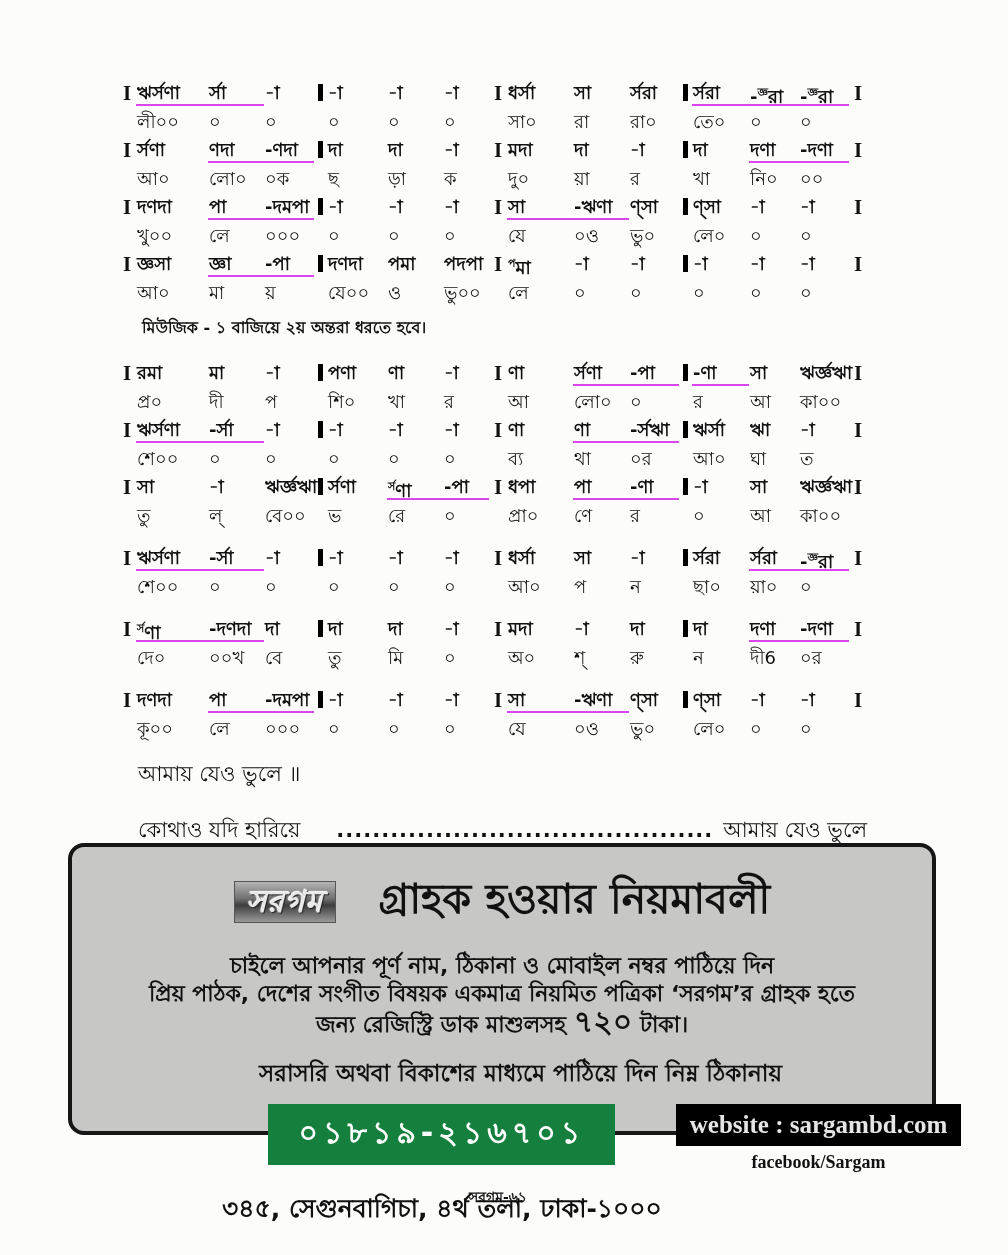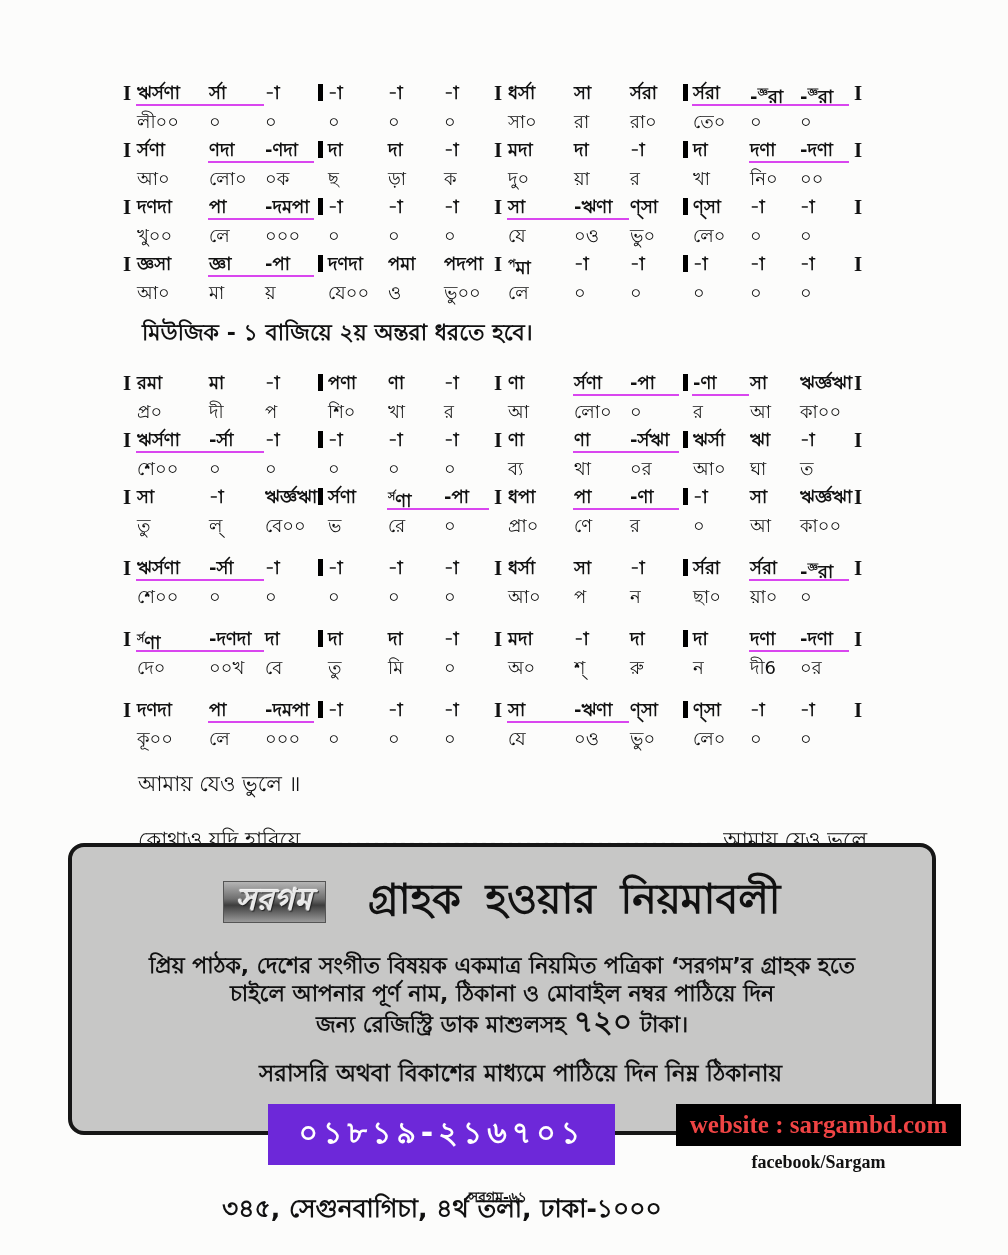--- a/index.html
+++ b/index.html
@@ -24,53 +24,53 @@
   }
   .thickbar{display:inline-block;width:5px;height:17px;background:#000;margin-top:4px;}
   .note{
     font-weight:bold;font-size:18px;line-height:26px;height:26px;
     white-space:nowrap;padding-left:1px;
   }
   .note.u{border-bottom:2px solid #d946ef;height:24px;}
   .nsup{font-size:11px;font-weight:bold;}
   .lyric{font-size:18px;line-height:24px;margin-top:4px;white-space:nowrap;padding-left:1px;}
   .musicnote{
-    font-weight:bold;font-size:22px;margin:10px 0 18px 24px;
+    font-weight:bold;font-size:16px;margin:10px 0 18px 24px;
   }
   .tailline{font-size:21px;margin:2px 0 10px 20px;}
   .dotline{font-size:21px;margin-left:20px;display:flex;align-items:baseline;gap:10px;}
   .dots{letter-spacing:1px;font-weight:bold;}
   
   .adbox{
     position:absolute;left:68px;top:843px;width:868px;height:292px;
     background:#c7c7c6;border:4px solid #161616;border-radius:16px;
     box-sizing:border-box;
   }
-  .ad-header{display:flex;align-items:center;justify-content:center;gap:42px;margin-top:20px;font-family:Liberation Mono, monospace;}
+  .ad-header{display:flex;align-items:center;justify-content:center;gap:42px;margin-top:20px;}
   .ad-logo{
     font-style:italic;font-weight:bold;font-size:30px;line-height:34px;
     color:#e8e8e8;padding:3px 12px;letter-spacing:1px;
     background:linear-gradient(180deg,#b5b5b5,#6f6f6f 42%,#3d3d3d 58%,#9a9a9a);
     text-shadow:1px 1px 1px #222,-1px -1px 1px #fff;
     border:1px solid #555;
   }
   .ad-title{font-size:41px;font-weight:bold;}
   .ad-lines{text-align:center;font-weight:bold;font-size:22px;line-height:28px;margin-top:16px;}
   .ad-amount{font-size:30px;}
   .ad-send{text-align:center;font-weight:bold;font-size:23px;margin-top:16px;padding-left:37px;}
   .ad-contact{display:flex;margin-top:10px;padding-left:150px;}
   .col-left{text-align:center;}
   .phonebar{
-    background:#6d28d9;color:#fff;font-weight:bold;font-size:30px;
+    background:#15803d;color:#fff;font-weight:bold;font-size:30px;
     letter-spacing:5px;padding:5px 30px;display:inline-block;
   }
   .address{font-weight:bold;font-size:25px;margin-top:24px;white-space:nowrap;}
   .col-right{margin-left:14px;text-align:center;}
   .websitebar{
-    background:#000;color:#ef4444;font-weight:bold;font-size:25px;
+    background:#000;color:#e5e5e5;font-weight:bold;font-size:25px;
     font-family:"Liberation Serif","DejaVu Serif",serif;
     padding:7px 14px;display:inline-block;white-space:nowrap;
   }
   .facebook{
     font-family:"Liberation Serif","DejaVu Serif",serif;
     font-weight:bold;font-size:18px;margin-top:6px;
   }
   .footer{
     position:absolute;left:0;right:12px;top:1186px;text-align:center;
     font-weight:bold;font-size:14px;
@@ -644,22 +644,22 @@
     <span>আমায় যেও ভুলে ॥</span>
   </p>
 </div>
 
 <div class="adbox">
   <div class="ad-header">
     <span class="ad-logo">সরগম</span>
     <span class="ad-title">গ্রাহক হওয়ার নিয়মাবলী</span>
   </div>
   <div class="ad-lines">
+    <div>চাইলে আপনার পূর্ণ নাম, ঠিকানা ও মোবাইল নম্বর পাঠিয়ে দিন</div>
     <div>প্রিয় পাঠক, দেশের সংগীত বিষয়ক একমাত্র নিয়মিত পত্রিকা ‘সরগম’র গ্রাহক হতে</div>
-    <div>চাইলে আপনার পূর্ণ নাম, ঠিকানা ও মোবাইল নম্বর পাঠিয়ে দিন</div>
     <div><span>জন্য রেজিস্ট্রি ডাক মাশুলসহ </span><span class="ad-amount">৭২০</span><span> টাকা।</span></div>
   </div>
   <div class="ad-send">সরাসরি অথবা বিকাশের মাধ্যমে পাঠিয়ে দিন নিম্ন ঠিকানায়</div>
   <div class="ad-contact">
     <div class="col-left">
       <span class="phonebar">০১৮১৯-২১৬৭০১</span>
       <div class="address">৩৪৫, সেগুনবাগিচা, ৪র্থ তলা, ঢাকা-১০০০</div>
     </div>
     <div class="col-right">
       <span class="websitebar">website : sargambd.com</span>

